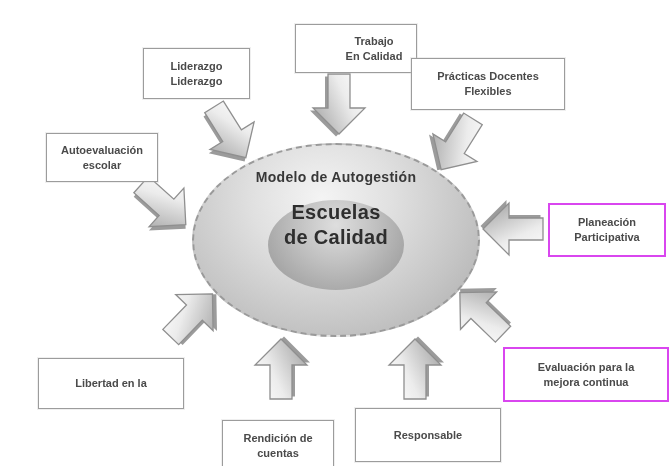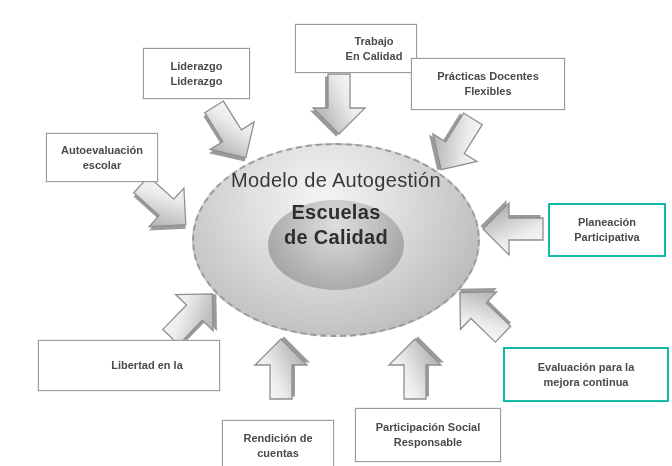--- a/index.html
+++ b/index.html
@@ -8,44 +8,44 @@
     font-family:"Liberation Sans","DejaVu Sans",sans-serif;
     filter:blur(0.4px);
   }
   
   .node{
     position:absolute;background:#ffffff;border:1px solid #9c9c9c;
     display:flex;flex-direction:column;align-items:center;justify-content:center;
     text-align:center;color:#4a4a4a;font-weight:bold;font-size:11px;line-height:15px;
     box-shadow:0 0 0 1px rgba(190,190,190,.25);
   }
-  .node.dark{border:2px solid #14b8a6;box-shadow:none;}
+  .node.dark{border:2px solid #d946ef;box-shadow:none;}
   .node-trabajo       {left:295px;top:24px; width:84px; height:47px;padding-left:36px;}
   .node-liderazgo     {left:143px;top:48px; width:105px;height:49px;}
   .node-practicas     {left:411px;top:58px; width:152px;height:50px;}
   .node-autoevaluacion{left:46px; top:133px;width:110px;height:47px;}
   .node-planeacion    {left:548px;top:203px;width:114px;height:50px;}
-  .node-libertad      {left:38px; top:340px;width:144px;height:49px;padding-left:36px;}
+  .node-libertad      {left:38px; top:358px;width:144px;height:49px;}
   .node-rendicion     {left:222px;top:408px;width:110px;height:49px;margin-top:12px;}
   .node-participacion {left:355px;top:408px;width:144px;height:52px;}
   .node-evaluacion    {left:503px;top:347px;width:162px;height:51px;}
   
   .outer-ellipse{
     position:absolute;left:192px;top:143px;width:288px;height:194px;border-radius:50%;
     background:radial-gradient(ellipse at 45% 28%, #f4f4f4 0%, #e0e0e0 32%, #c4c4c4 68%, #a9a9a9 100%);
     border:2px dashed #9a9a9a;box-sizing:border-box;
   }
   .inner-ellipse{
     position:absolute;left:268px;top:200px;width:136px;height:90px;border-radius:50%;
     background:radial-gradient(ellipse at 50% 28%, #dedede 0%, #c0c0c0 42%, #949494 100%);
     display:flex;flex-direction:column;align-items:center;justify-content:flex-start;
   }
   .model-label{
     position:absolute;left:192px;top:169px;width:288px;text-align:center;
-    font-size:20px;font-weight:normal;color:#383838;letter-spacing:.3px;
+    font-size:14px;font-weight:bold;color:#383838;letter-spacing:.3px;
   }
   .core-line{font-size:20px;font-weight:bold;color:#2e2e2e;line-height:25px;letter-spacing:.3px;}
   
   .arrow{position:absolute;width:64px;height:60px;overflow:visible;}
 </style>
 </head>
 <body>
 
 <div class="stage">
 
@@ -119,21 +119,20 @@
     <div>Participativa</div>
   </div>
   <div class="node node-libertad">
     <div>Libertad en la</div>
   </div>
   <div class="node node-rendicion">
     <div>Rendición de</div>
     <div>cuentas</div>
   </div>
   <div class="node node-participacion">
-    <div>Participación Social</div>
     <div>Responsable</div>
   </div>
   <div class="node node-evaluacion dark">
     <div>Evaluación para la</div>
     <div>mejora continua</div>
   </div>
 
 </div>
 
 </body></html>

